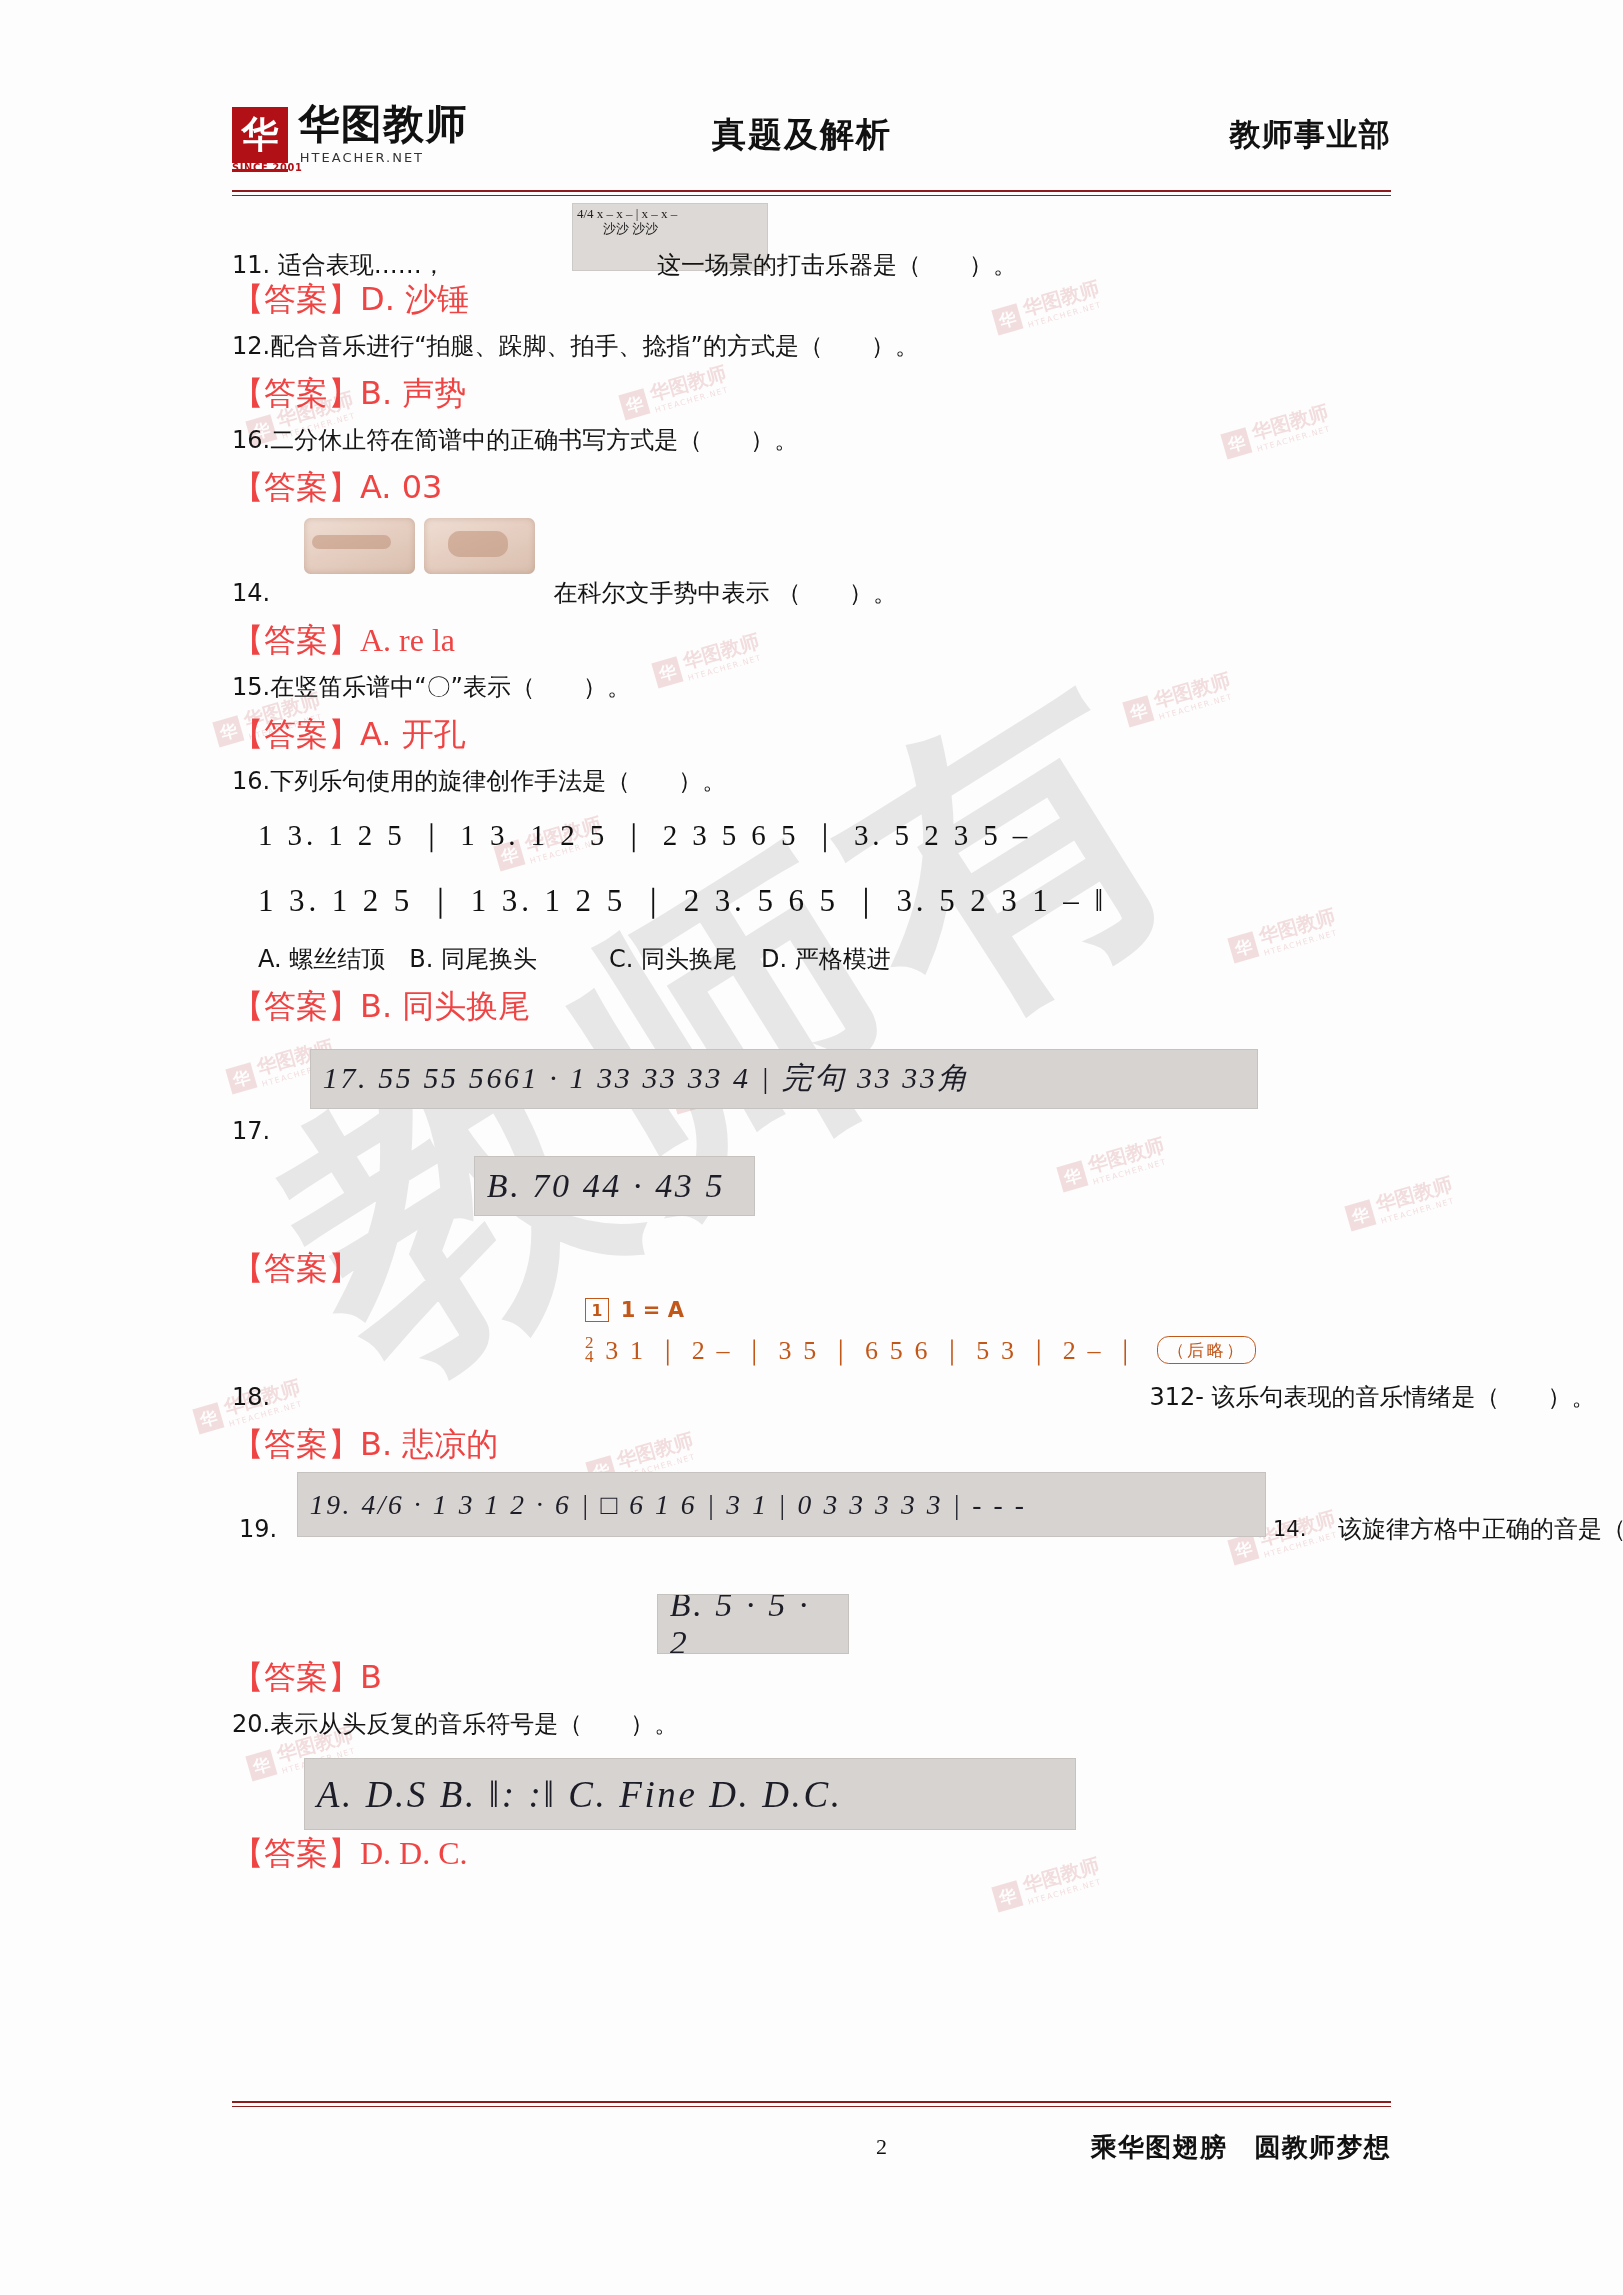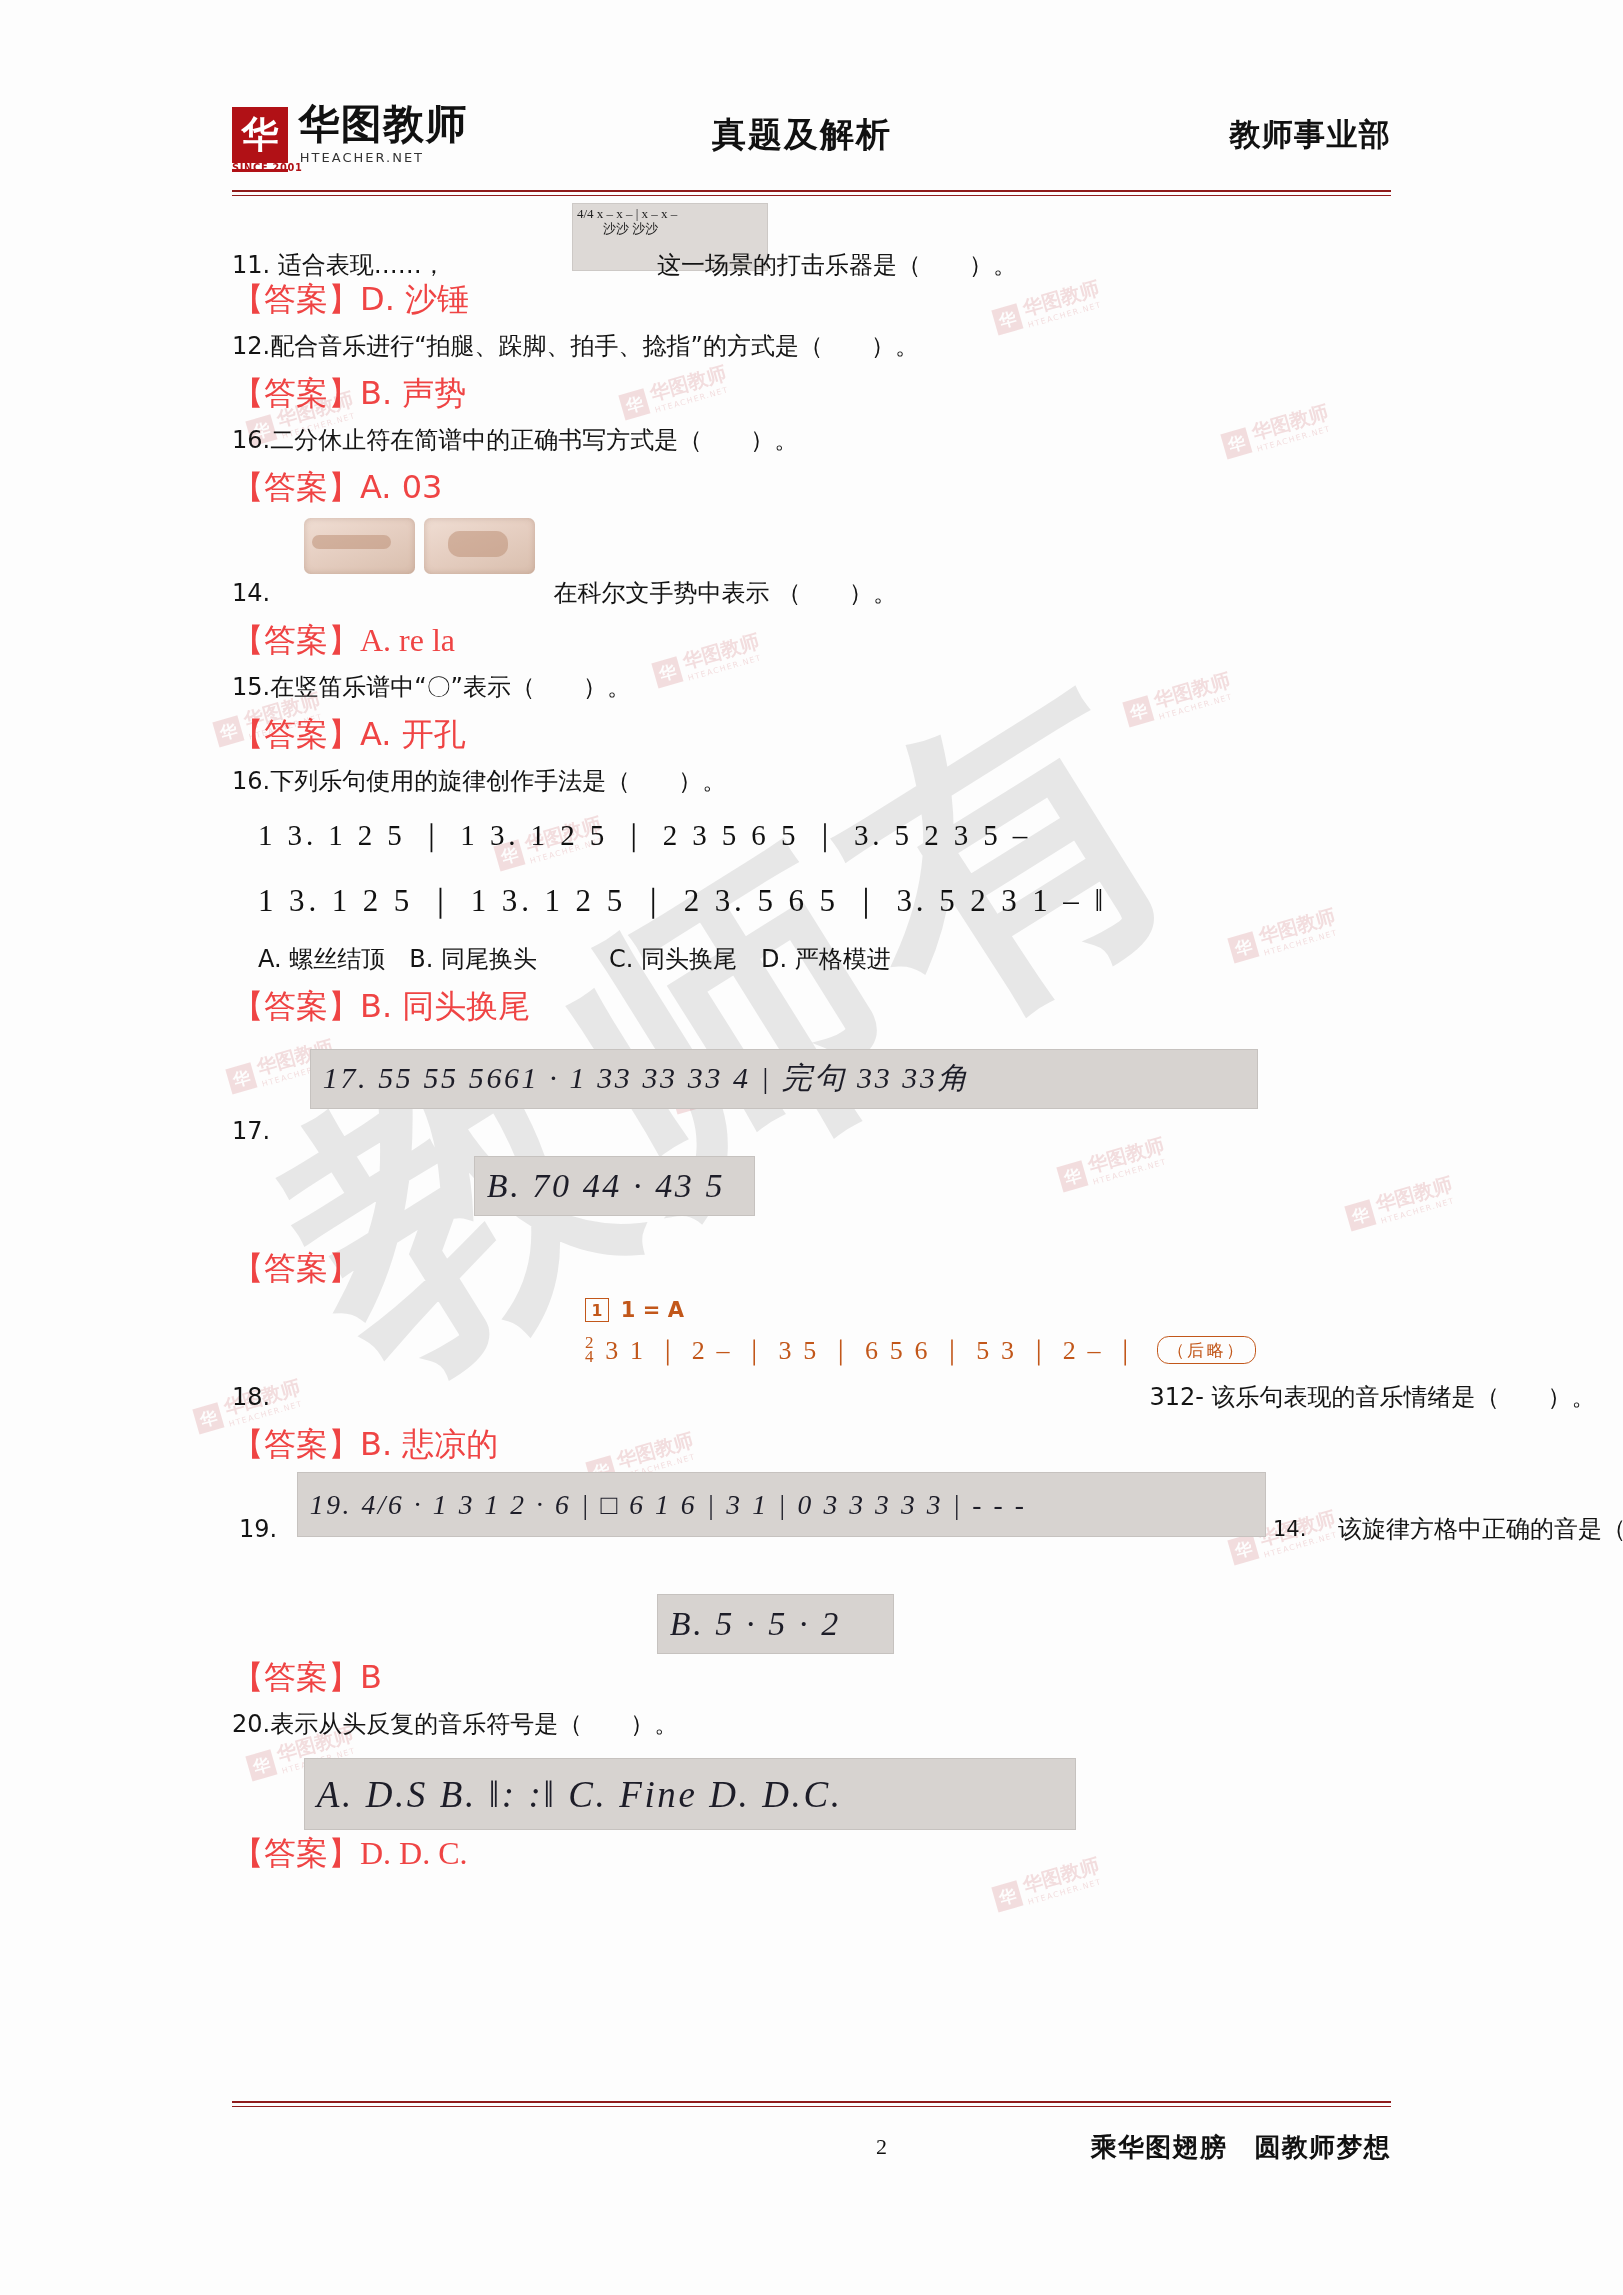--- a/index.html
+++ b/index.html
@@ -555,21 +555,21 @@
     <div class="ans">
       <span>【答案】</span><span>B. 悲凉的</span>
     </div>
 
     <div style="position:relative; height:98px; margin-top:3.9px;">
       <div class="strip" style="position:absolute; left:65px; top:0; width:969px; height:65px; font-size:27.5px;">19. 4/6 · 1   3 1   2 · 6 | □  6 1 6 | 3 1 | 0 3 3 3 3 3 | - - -</div>
       <div class="line" style="position:absolute; left:7px; top:34px;">19.</div>
       <div class="line" style="position:absolute; left:1041px; top:34px; font-size:21px;">14.</div>
       <div class="line" style="position:absolute; left:1106px; top:34px;">该旋律方格中正确的音是（　　）。</div>
     </div>
-    <div class="strip" style="margin-left:425px; margin-top:23.6px; width:237px; height:60px; font-size:34px;">B. 5 · 5 · 2</div>
+    <div class="strip" style="margin-left:425px; margin-top:23.6px; width:192px; height:60px; font-size:34px;">B. 5 · 5 · 2</div>
     <div class="ans">
       <span>【答案】</span><span>B</span>
     </div>
 
     <div class="line">
       <span>20.</span><span>表示从头反复的音乐符号是（　　）。</span>
     </div>
     <div class="strip" style="margin-left:72px; margin-top:10.5px; width:772px; height:72px; font-size:37px;">A. D.S   B. ‖: :‖   C. Fine   D. D.C.</div>
     <div class="ans">
       <span>【答案】</span><span class="mono">D. D. C.</span>

